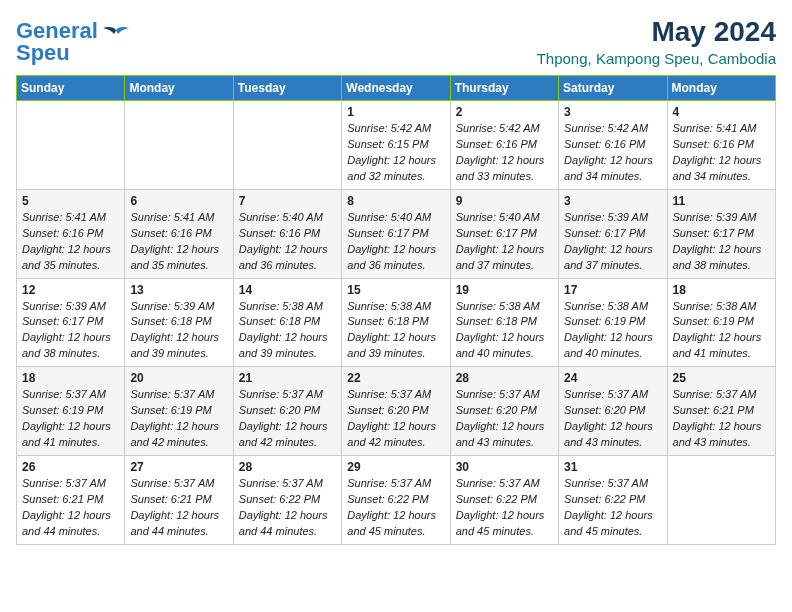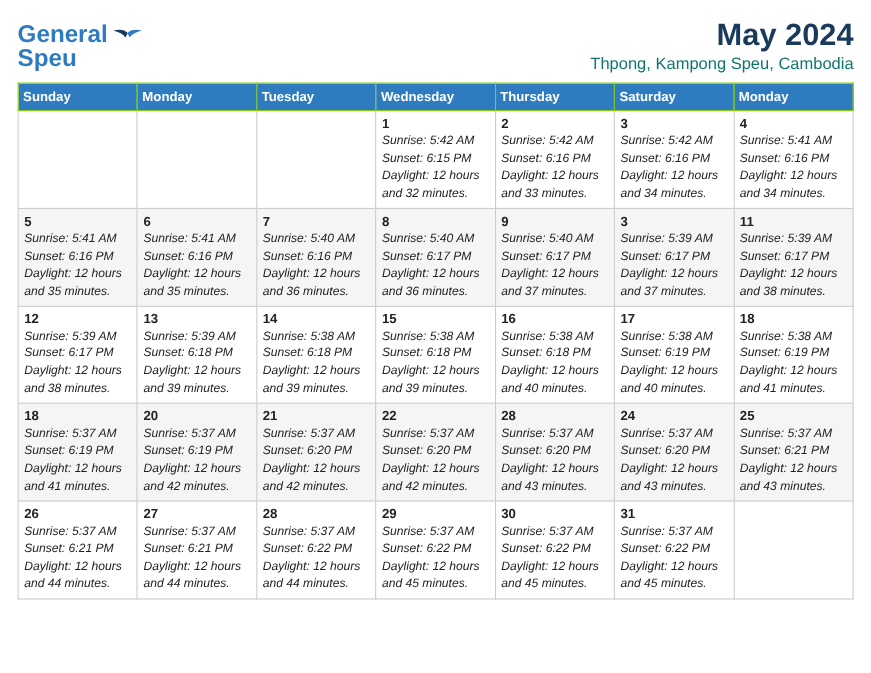--- a/index.html
+++ b/index.html
@@ -182,21 +182,21 @@
         </td>
         <td>
           <span class="day-num">14</span>
           <div class="cell-content">Sunrise: 5:38 AM<br>Sunset: 6:18 PM<br>Daylight: 12 hours and 39 minutes.</div>
         </td>
         <td>
           <span class="day-num">15</span>
           <div class="cell-content">Sunrise: 5:38 AM<br>Sunset: 6:18 PM<br>Daylight: 12 hours and 39 minutes.</div>
         </td>
         <td>
-          <span class="day-num">16</span>
+          <span class="day-num">19</span>
           <div class="cell-content">Sunrise: 5:38 AM<br>Sunset: 6:18 PM<br>Daylight: 12 hours and 40 minutes.</div>
         </td>
         <td>
           <span class="day-num">17</span>
           <div class="cell-content">Sunrise: 5:38 AM<br>Sunset: 6:19 PM<br>Daylight: 12 hours and 40 minutes.</div>
         </td>
         <td>
           <span class="day-num">18</span>
           <div class="cell-content">Sunrise: 5:38 AM<br>Sunset: 6:19 PM<br>Daylight: 12 hours and 41 minutes.</div>
         </td>

